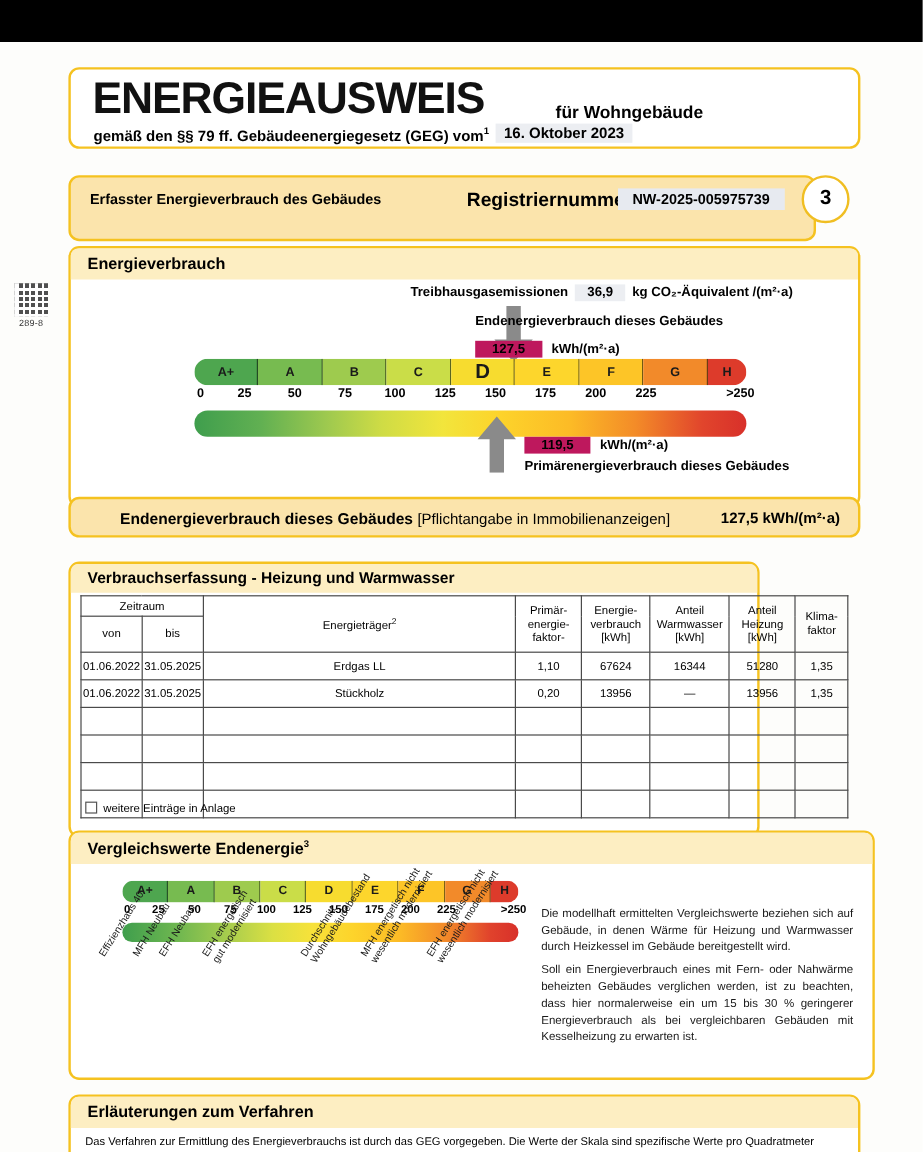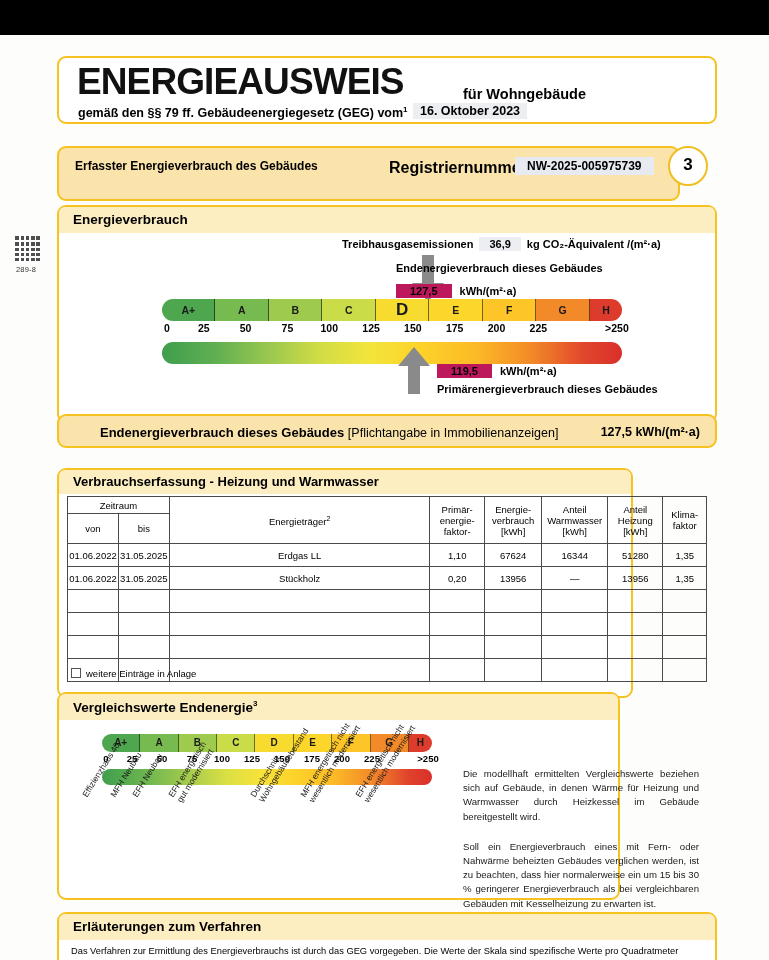--- a/index.html
+++ b/index.html
@@ -250,21 +250,21 @@
   .cbox {
     display: inline-block;
     width: 8px; height: 8px;
     border: 1px solid #555;
     margin-right: 5px;
     vertical-align: -1px;
     background: #fff;
   }
 
   
-  #vergleich-panel { left: 57px; top: 692px; width: 563px; height: 208px; }
+  #vergleich-panel { left: 57px; top: 692px; width: 672px; height: 208px; }
   #vergleich-panel .panel-head {
     height: 26px; width: 100%;
     border-radius: 6px 6px 0 0;
     font-size: 13.5px;
     padding: 5px 0 0 14px;
   }
   #vscale-top {
     position: absolute; left: 43px; top: 40px;
     width: 330px; height: 18px;
   }
@@ -310,21 +310,21 @@
   }
   .vtext {
     position: absolute;
     left: 388px; top: 57px;
     width: 268px;
     font-size: 9.6px;
     line-height: 14.2px;
     text-align: justify;
     color: #1a1a1a;
   }
-  .vtext p { margin: 16px; }
+  .vtext p { margin: 4px; }
 
   
   #erlaut-panel { left: 57px; top: 912px; width: 660px; height: 60px; }
   #erlaut-panel .panel-head {
     height: 26px; width: 100%;
     border-radius: 6px 6px 0 0;
     font-size: 13.5px;
     padding: 5px 0 0 14px;
   }
   .erlaut-text {

